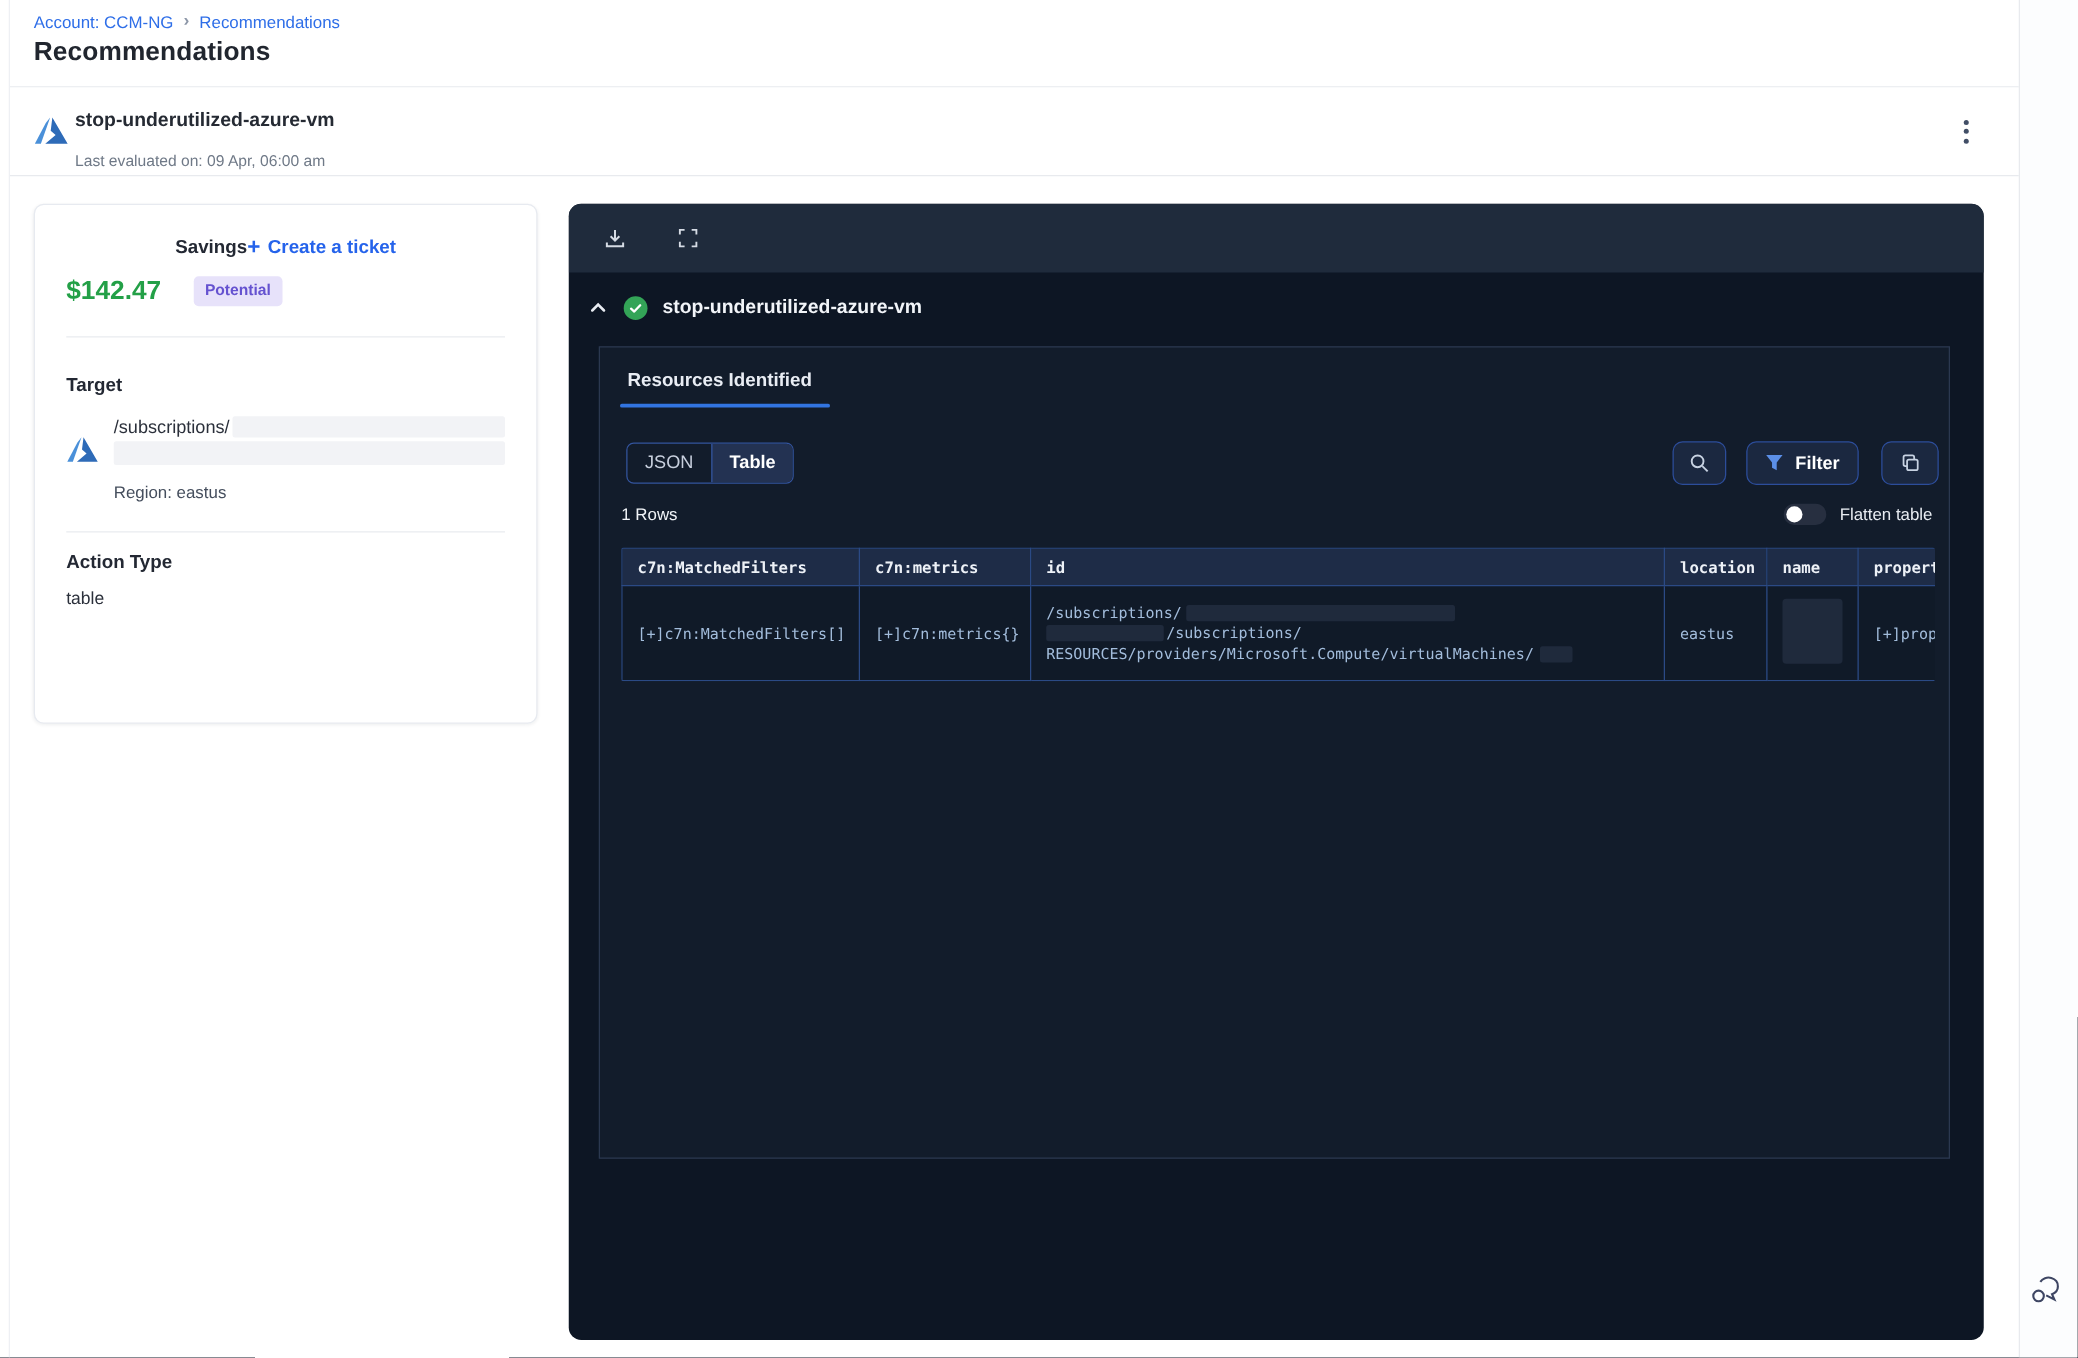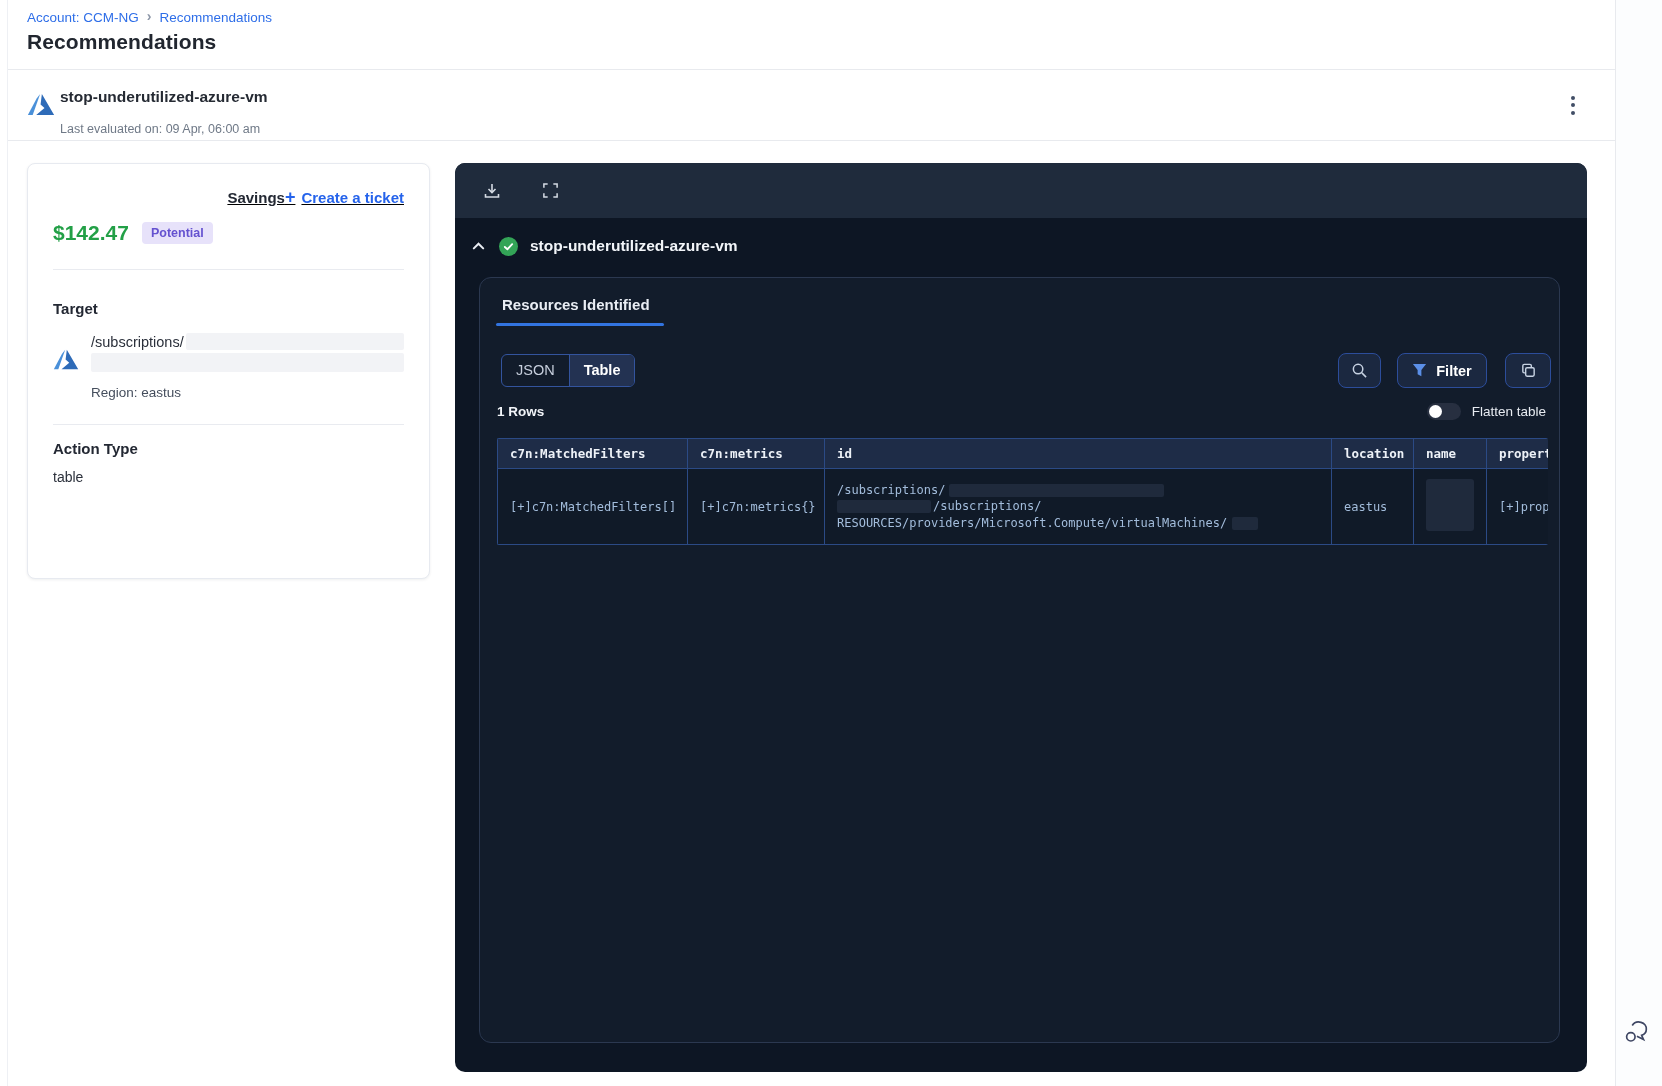--- a/index.html
+++ b/index.html
@@ -30,25 +30,25 @@
   .azure-logo{position:absolute; left:19px; top:21px; width:28px; height:28px;}
   .rule-title-block{position:absolute; left:52px; top:18px;}
   .rule-name{font-size:15.5px; font-weight:700; color:#252a33;}
   .rule-sub{font-size:12.5px; color:var(--text-gray); margin-top:16px;}
   .open-btn{position:absolute; left:1322px; top:16px; height:38px; padding:0 17px; background:var(--btn-gray-bg); border:none; border-radius:6px; display:flex; align-items:center; gap:9px; font-family:inherit; font-size:15px; font-weight:700; color:var(--btn-gray-text); cursor:pointer;}
   .kebab-btn{position:absolute; left:1552px; top:19px; width:26px; height:32px; display:flex; flex-direction:column; align-items:center; justify-content:center; gap:3.5px; background:none; border:none; cursor:pointer;}
   .kebab-btn i{width:4px; height:4px; border-radius:50%; background:var(--btn-gray-text); display:block;}
 
   
   .savings-card{position:absolute; left:27px; top:163px; width:403px; height:416px; background:#fff; border:1px solid var(--card-border); border-radius:8px; box-shadow:0 1px 3px rgba(16,24,40,.07); padding:24px 25px;}
-  .card-row1{display:flex; align-items:center; justify-content:flex-end;text-decoration:underline;}
+  .card-row1{display:flex; align-items:center; justify-content:center;}
   .savings-label,.target-label,.action-label{font-size:15px; font-weight:700; color:#232833;}
   .create-ticket{display:flex; align-items:center; gap:6px; font-size:15px; font-weight:700; color:#2563eb; background:none; border:none; font-family:inherit; cursor:pointer;}
   .plus-glyph{font-size:18px; font-weight:700; line-height:1;}
-  .amount-row{display:flex; align-items:center; gap:13px; margin-top:15px;}
+  .amount-row{display:flex; gap:26px; margin-top:15px;}
   .amount{font-size:21px; font-weight:700; color:var(--green);}
   .badge{font-size:12.5px; font-weight:600; color:var(--badge-text); background:var(--badge-bg); padding:4px 9px; border-radius:4px;}
   .card-div{border:none; border-top:1px solid #e9ebf0; margin-top:24px;}
   .target-label{margin-top:30px;}
   .target-row{display:flex; gap:12px; margin-top:16px;}
   .target-azure{width:26px; height:26px; margin-top:14px; flex:none;}
   .target-info{flex:1; min-width:0;}
   .target-line1{display:flex; align-items:center;}
   .target-path{font-size:14.5px; color:#2b303b; white-space:nowrap;}
   .redact-light{background:var(--redact-light); border-radius:2px; display:inline-block;}
@@ -59,36 +59,36 @@
   .action-value{font-size:14px; color:#2b303b; margin-top:12px;}
 
   
   .dark-panel{position:absolute; left:455px; top:163px; width:1132px; height:909px; background:var(--panel-bg); border-radius:10px; overflow:hidden; color:#dfe5ec;}
   .panel-toolbar{height:55px; background:var(--toolbar-bg); display:flex; align-items:center; padding-left:27px; gap:38px;}
   .tool-btn{background:none; border:none; cursor:pointer; width:20px; height:20px; display:flex; align-items:center; justify-content:center; color:var(--icon-light);}
   .result-header{margin-top:13px; display:flex; align-items:center; padding-left:14px; gap:12px; height:30px;}
   .chev-btn{background:none; border:none; cursor:pointer; width:18px; height:18px; color:#e8ecf2; display:flex; align-items:center; justify-content:center;}
   .check-circle{width:19px; height:19px; border-radius:50%; background:var(--check-green); display:flex; align-items:center; justify-content:center; flex:none;}
   .panel-rule-name{font-size:15.5px; font-weight:700; color:#f2f5f9;}
-  .inner-panel{position:absolute; left:24px; top:114px; width:1081px; height:766px; background:var(--inner-bg); border:1px solid var(--inner-border); border-radius:12px;}
+  .inner-panel{position:absolute; left:24px; top:114px; width:1081px; height:650px; background:var(--inner-bg); border:1px solid var(--inner-border); border-radius:0;}
   .tab-bar{padding:18px 0 0 16px;}
   .tab-label{font-size:15px; font-weight:600; color:#e9edf4; display:inline-block; padding:0 6px; cursor:pointer;}
   .tab-underline{margin-top:9px; width:168px; height:3px; background:var(--accent-blue); border-radius:2px;}
   .controls-row{display:flex; align-items:center; margin-top:27px; padding:0 8px 0 21px;}
   .segmented{display:flex; border:1px solid var(--seg-border); border-radius:6px; overflow:hidden; height:33px;}
   .seg{font-family:inherit; font-size:14.5px; border:none; background:transparent; padding:0 14px; cursor:pointer; line-height:31px;}
   .seg-json{color:#c7cfdd;}
   .seg-table{color:#fff; font-weight:700; background:var(--seg-active-bg); border-left:1px solid var(--seg-border);}
   .ctl-spacer{flex:1;}
   .icon-btn{height:35px; border:1.5px solid var(--btn-border); border-radius:8px; background:var(--btn-bg); color:#c7d2e2; display:flex; align-items:center; justify-content:center; cursor:pointer; font-family:inherit;}
   .search-btn{width:43px;}
   .filter-btn{width:90px; margin-left:16px; gap:9px; font-size:14.5px; font-weight:600; color:#fff;}
   .copy-btn{width:46px; margin-left:18px;}
   .rows-row{display:flex; align-items:center; margin-top:15px; padding:0 13px 0 17px;}
-  .rows-count{font-size:13.5px; font-weight:700; color:#f1f4f8;}
+  .rows-count{font-size:13.5px; font-weight:400; color:#f1f4f8;}
   .flatten-toggle{width:34px; height:17px; border-radius:10px; background:#272f40; border:none; position:relative; cursor:pointer; flex:none;}
   .flatten-toggle i{position:absolute; left:2px; top:2px; width:13px; height:13px; border-radius:50%; background:#fff; display:block;}
   .flatten-label{font-size:13.5px; color:#e8ecf2; margin-left:11px;}
 
   .table-clip{margin:18px 13px 17px 17px; width:1051px; overflow:hidden; border-radius:2px;}
   table.res-table{border-collapse:collapse; table-layout:fixed; width:1109px; font-family:"DejaVu Sans Mono", monospace;}
   .res-table th{background:var(--thead-bg); border:1px solid var(--table-border); color:#edf1f7; font-size:12.5px; font-weight:700; text-align:left; padding:7px 12px; height:30px; white-space:nowrap; overflow:hidden;}
   .res-table td{background:#101a28; border:1px solid var(--table-border); color:var(--cell-text); font-size:12px; padding:10px 12px; height:75px; vertical-align:middle; white-space:nowrap; overflow:hidden;}
   .idcell div{line-height:16.5px;}
   .redact-dark{background:var(--redact-dark); display:inline-block; height:13px; border-radius:2px; vertical-align:middle;}

